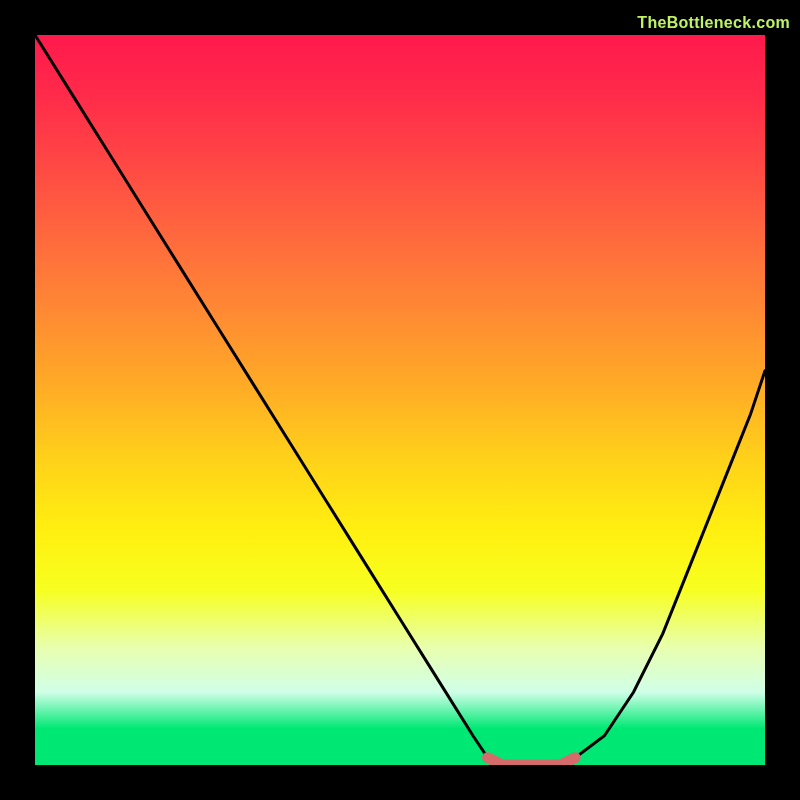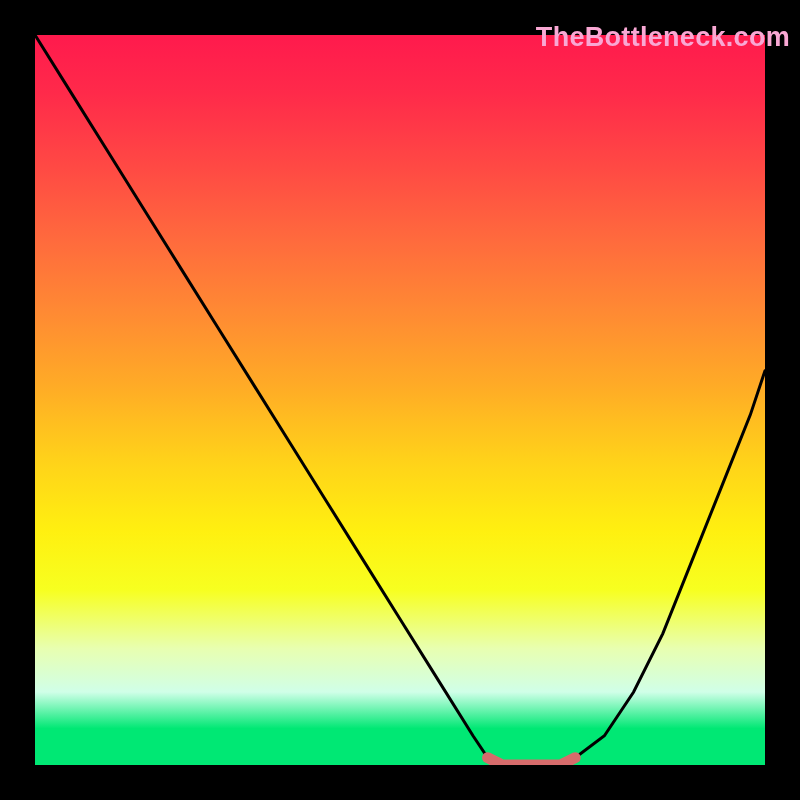--- a/index.html
+++ b/index.html
@@ -13,21 +13,21 @@
       #ff8a33 38%,
       #ffab26 48%,
       #ffd11a 58%,
       #fff010 68%,
       #f7ff20 76%,
       #e8ffb0 84%,
       #d0ffe8 90%,
       #00e874 95%,
       #00e874 100%)}
   svg.curve{position:absolute;inset:0;width:730px;height:730px}
-  .watermark{position:absolute;top:22px;right:10px;color:#f9a8d4;font-size:27px;font-weight:600;letter-spacing:.3px}
+  .watermark{position:absolute;top:14px;right:10px;color:#bef264;font-size:16px;font-weight:600;letter-spacing:.3px}
 </style>
 </head>
 <body>
 
 <div class="frame">
   <div class="plot">
     <div class="grad"></div>
     <svg class="curve" viewBox="0 0 730 730" preserveAspectRatio="none">
       <path d="M0.0 0.0 L36.5 58.4 L73.0 116.8 L109.5 175.2 L146.0 233.6 L182.5 292.0 L219.0 350.4 L255.5 408.8 L292.0 467.2 L328.5 525.6 L365.0 584.0 L401.5 642.4 L438.0 700.8 L452.6 722.7 L467.2 730.0 L496.4 730.0 L525.6 730.0 L540.2 722.7 L569.4 700.8 L598.6 657.0 L627.8 598.6 L657.0 525.6 L686.2 452.6 L715.4 379.6 L730.0 335.8 " id="mainCurve" fill="none" stroke="#000" stroke-width="3" stroke-linecap="round"></path>
       <path d="M452.6 722.7 L467.2 730.0 L496.4 730.0 L525.6 730.0 L540.2 722.7 " id="plateauCurve" fill="none" stroke="#d66b6b" stroke-width="11" stroke-linecap="round"></path>

